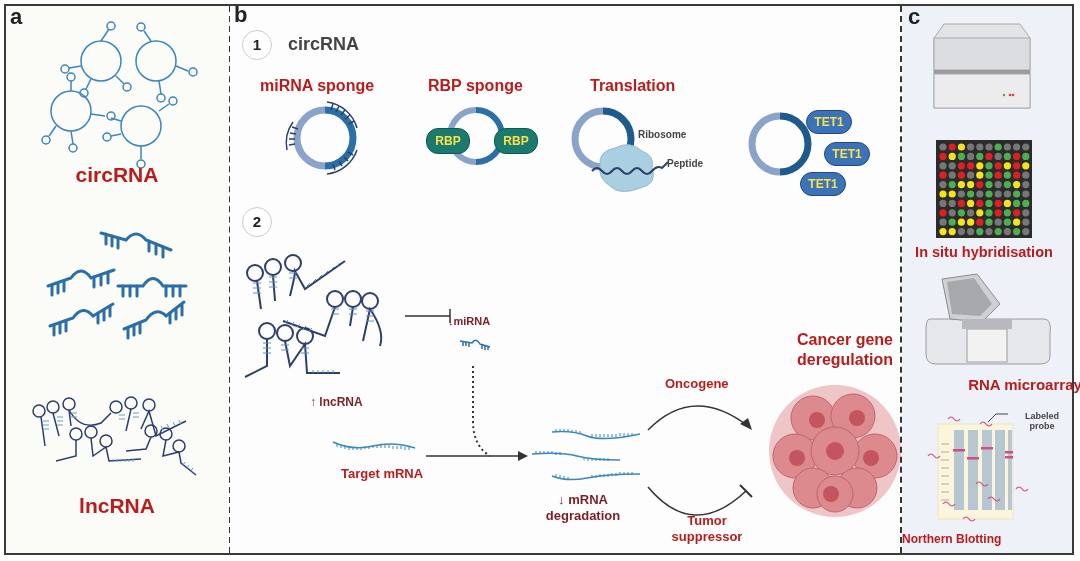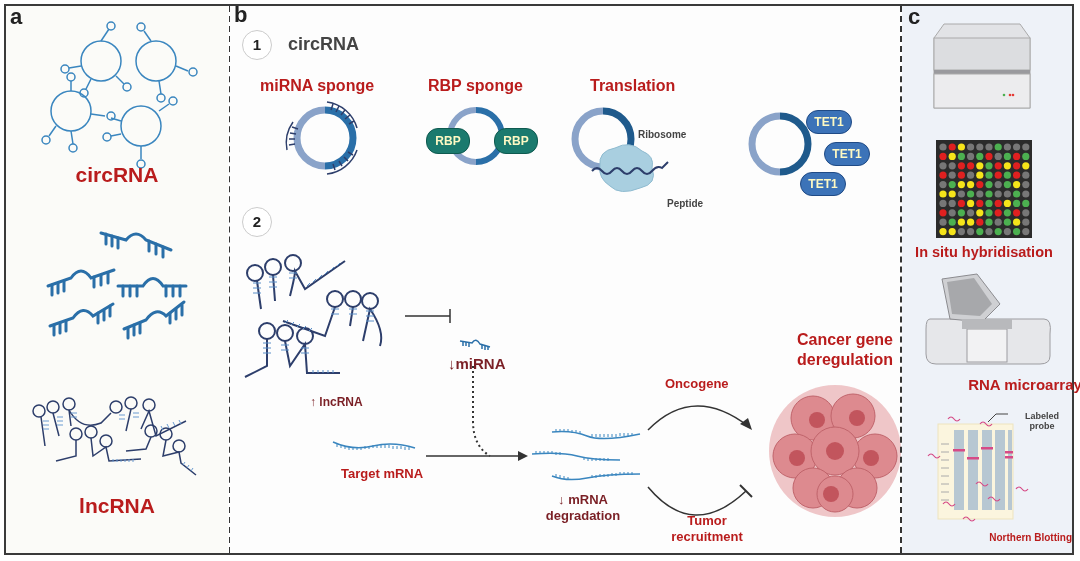--- a/index.html
+++ b/index.html
@@ -8,21 +8,21 @@
   .panel { position:absolute; top:6px; height:547px; }
   #panel-a { left:6px; width:222px; background:#fbfbf8; }
   #panel-b { left:230px; width:670px; background:#fdfdfd; }
   #panel-c { left:902px; width:170px; background:#eef2f8; }
   .divider { position:absolute; top:6px; height:547px; width:0; border-left:2px dashed #333; }
   .plabel { position:absolute; font-weight:bold; font-size:22px; color:#222; }
   .t { position:absolute; font-weight:bold; color:#b91c1c; white-space:nowrap; }
   .red { color:#7a1f25; }
   svg { position:absolute; overflow:visible; }
   .num { position:absolute; width:28px; height:28px; border-radius:50%; border:1.5px solid #ccc; background:#fff; font-weight:bold; font-size:15px; color:#222; text-align:center; line-height:28px; }
-  .pill { position:absolute; border-radius:12px; color:#fef9c3; font-weight:bold; font-size:12px; text-align:center; }
+  .pill { position:absolute; border-radius:12px; color:#fde047; font-weight:bold; font-size:12px; text-align:center; }
 </style>
 </head>
 <body>
 
 <div class="frame"></div>
 
 <div class="panel" id="panel-a">
   <div class="plabel" style="left:4px;top:-2px;">a</div>
 
   <svg style="left:35px;top:20px;" width="160" height="145" viewBox="0 0 160 145">
@@ -149,21 +149,21 @@
   <div class="pill" style="left:264px;top:122px;width:42px;height:24px;line-height:24px;background:#1b7a6e;border:1px solid #0f5a50;">RBP</div>
 
   <div class="t" style="left:360px;top:71px;font-size:16px;">Translation</div>
   <svg style="left:340px;top:100px;" width="130" height="90" viewBox="0 0 130 90">
     <path d="M33 5 A28 28 0 0 1 33 61" fill="none" stroke="#1f5a8c" stroke-width="7"></path>
     <path d="M33 61 A28 28 0 0 1 33 5" fill="none" stroke="#8aa3c9" stroke-width="7"></path>
     <path d="M30 60 Q28 45 45 42 Q60 34 72 45 Q85 50 82 62 Q88 78 70 82 Q50 90 40 80 Q28 72 30 60 Z" fill="#a9cfe0" stroke="#8fbbd0" stroke-width="1"></path>
     <path d="M22 65 q5 -6 10 0 t10 0 t10 0 t10 0 t10 0 t10 0 t10 -3 l6 -6" fill="none" stroke="#2d3e6b" stroke-width="2"></path>
   </svg>
   <div class="t" style="left:408px;top:123px;font-size:10px;color:#444;">Ribosome</div>
-  <div class="t" style="left:437px;top:152px;font-size:10px;color:#444;margin-top:40px;">Peptide</div>
+  <div class="t" style="left:437px;top:152px;font-size:10px;color:#444;">Peptide</div>
 
   <svg style="left:515px;top:104px;" width="70" height="70" viewBox="0 0 70 70">
     <path d="M35 6 A28 28 0 0 1 35 62" fill="none" stroke="#1f5a8c" stroke-width="7"></path>
     <path d="M35 62 A28 28 0 0 1 35 6" fill="none" stroke="#8aa3c9" stroke-width="7"></path>
   </svg>
   <div class="pill" style="left:576px;top:104px;width:44px;height:22px;line-height:22px;background:#3c73b8;border:1px solid #1f4a85;">TET1</div>
   <div class="pill" style="left:594px;top:136px;width:44px;height:22px;line-height:22px;background:#3c73b8;border:1px solid #1f4a85;">TET1</div>
   <div class="pill" style="left:570px;top:166px;width:44px;height:22px;line-height:22px;background:#3c73b8;border:1px solid #1f4a85;">TET1</div>
 
   <div class="num" style="left:12px;top:201px;">2</div>
@@ -190,21 +190,21 @@
       <path d="M18 82 h8 M18 87 h8 M18 92 h8 M36 84 h8 M36 89 h8 M56 87 h8 M56 92 h8"></path>
       <path d="M68 112 v-3 M73 112 v-3 M78 112 v-3 M83 112 v-3 M88 112 v-3"></path>
       <path d="M40 62 l3 -3 M46 64 l3 -3 M52 66 l3 -3 M58 68 l3 -3 M64 70 l3 -3"></path>
     </g>
   </svg>
   <div class="t red" style="left:80px;top:389px;font-size:12px;">↑ lncRNA</div>
 
   <svg style="left:175px;top:300px;" width="55" height="20" viewBox="0 0 55 20">
     <path d="M0 10 H45 M45 3 V17" stroke="#333" stroke-width="1.5" fill="none"></path>
   </svg>
-  <div class="t red" style="left:218px;top:309px;font-size:15px;margin-top:40px;">↓miRNA</div>
+  <div class="t red" style="left:218px;top:309px;font-size:11px;">↓miRNA</div>
   <svg style="left:230px;top:332px;" width="32" height="15" viewBox="0 0 32 15">
     <g stroke="#2a6fa8" stroke-width="1.5" fill="none">
       <path d="M0 3 L12 5 Q16 -1 20 6 L30 9"></path>
       <path d="M3 4 v4 M6 4 v4 M9 5 v4 M22 7 v4 M25 8 v4 M28 8 v4"></path>
     </g>
   </svg>
   <svg style="left:230px;top:360px;" width="40" height="95" viewBox="0 0 40 95">
     <path d="M13 0 V55 Q13 80 30 90" stroke="#333" stroke-width="2" stroke-dasharray="2,3" fill="none"></path>
   </svg>
 
@@ -234,21 +234,21 @@
   <div class="t" style="left:435px;top:370px;font-size:13px;">Oncogene</div>
   <svg style="left:418px;top:388px;" width="110" height="40" viewBox="0 0 110 40">
     <path d="M0 36 Q45 -10 100 32" stroke="#333" stroke-width="1.5" fill="none"></path>
     <path d="M92 30 L104 36 L100 24 Z" fill="#333"></path>
   </svg>
   <svg style="left:418px;top:475px;" width="110" height="45" viewBox="0 0 110 45">
     <path d="M0 6 Q45 60 98 10" stroke="#333" stroke-width="1.5" fill="none"></path>
     <path d="M92 4 L104 16" stroke="#333" stroke-width="2"></path>
   </svg>
   <div class="t" style="left:432px;top:507px;width:90px;text-align:center;font-size:13px;">Tumor</div>
-  <div class="t" style="left:432px;top:523px;width:90px;text-align:center;font-size:13px;">recruitment</div>
+  <div class="t" style="left:432px;top:523px;width:90px;text-align:center;font-size:13px;">suppressor</div>
 
   <div class="t" style="left:555px;top:325px;width:120px;text-align:center;font-size:16px;">Cancer gene</div>
   <div class="t" style="left:555px;top:345px;width:120px;text-align:center;font-size:16px;">deregulation</div>
   <svg style="left:535px;top:370px;" width="140" height="150" viewBox="0 0 140 150">
     <g fill="#eab3b5" opacity="0.75">
       <circle cx="70" cy="75" r="66"></circle>
     </g>
     <g fill="#dd8a8f" stroke="#c0646b" stroke-width="1">
       <circle cx="48" cy="42" r="22"></circle>
         <circle cx="88" cy="40" r="22"></circle>
@@ -425,14 +425,14 @@
         <path d="M48 70 q3 -4 6 0 t6 0"></path>
       <path d="M15 90 q3 -4 6 0 t6 0"></path>
         <path d="M60 85 q3 -4 6 0 t6 0"></path>
       <path d="M35 105 q3 -4 6 0 t6 0"></path>
         <path d="M88 75 q3 -4 6 0 t6 0"></path>
     </g>
     <path d="M60 8 L68 0 H80" stroke="#444" stroke-width="1" fill="none"></path>
   </svg>
   <div class="t" style="left:115px;top:405px;font-size:9px;color:#444;width:50px;text-align:center;">Labeled</div>
   <div class="t" style="left:115px;top:415px;font-size:9px;color:#444;width:50px;text-align:center;">probe</div>
-  <div class="t" style="left:0;width:170px;text-align:right;top:526px;font-size:10px;">Northern Blotting</div>
+  <div class="t" style="left:0;width:170px;text-align:left;top:526px;font-size:12px;">Northern Blotting</div>
 </div>
 
 </body></html>

